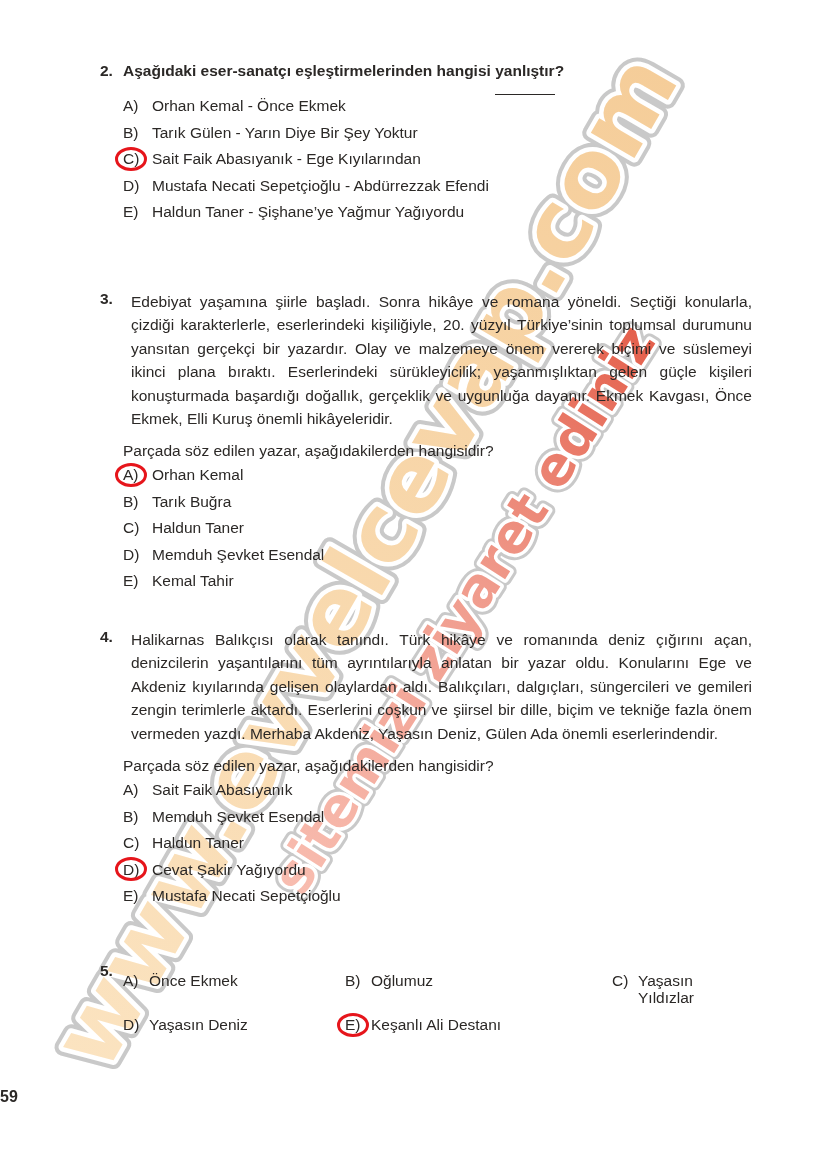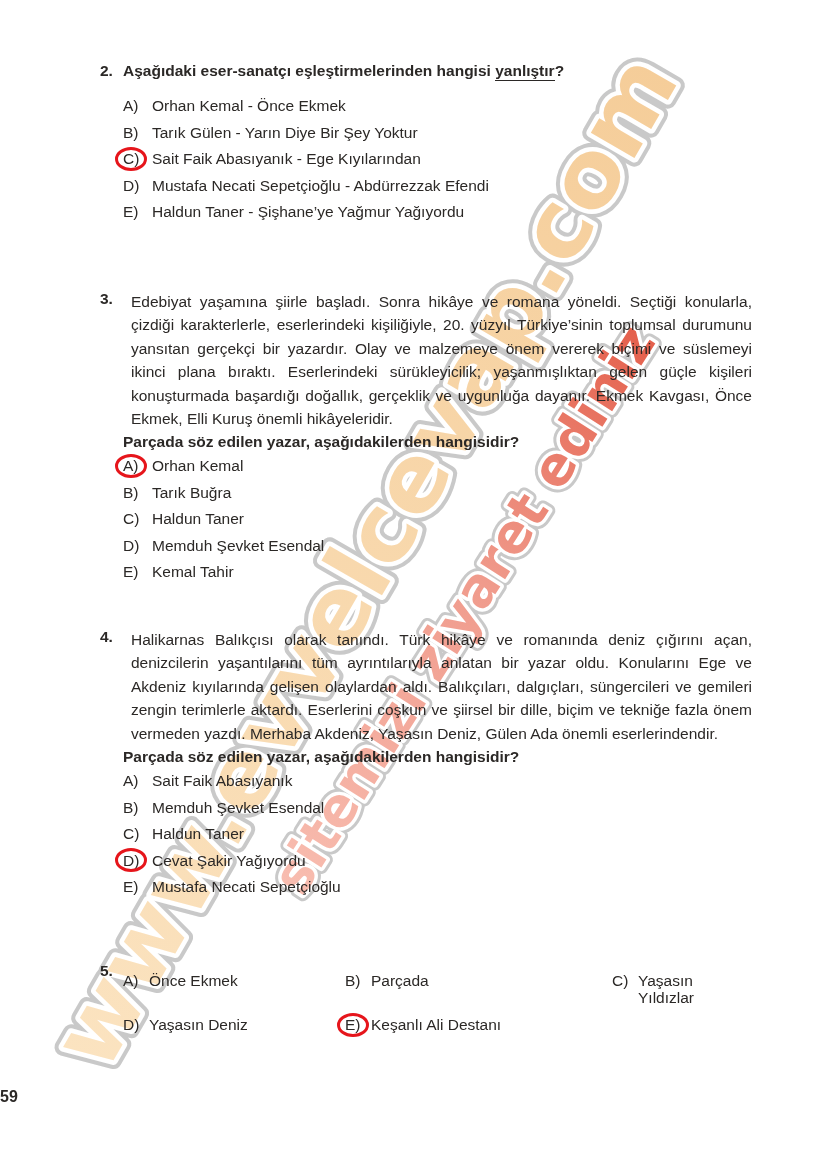--- a/index.html
+++ b/index.html
@@ -18,23 +18,23 @@
   .content { position:absolute; inset:0; z-index:1; }
 
   .question {
     position:absolute; left:100px; width:652px;
     display:flex; gap:9px;
     font-size:15.5px;
   }
   .qnum { font-weight:700; flex:0 0 14px; line-height:17px; }
   .qbody { flex:1; min-width:0; }
   .stem { font-weight:700; line-height:17px; }
-  .u { border-bottom:1.6px solid #2b2826; padding-bottom:1px; }
+  .u { border-bottom:1.6px solid #2b2826; padding-bottom:15px; }
   .para { text-align:justify; line-height:23.4px;margin-left:8px; }
-  .qq { font-weight:700; margin-top:3px; line-height:17px; }
+  .qq { font-weight:400; margin-top:12px; line-height:17px; }
 
   .opts { margin-top:8px; }
   .opts-first { margin-top:19px; }
   .opt { display:flex; align-items:flex-start; margin-bottom:10px; line-height:16.5px; }
   .letter { position:relative; flex:0 0 29px; }
   .opt-text { flex:1; }
 
   .circle-mark { display:none; }
   .circle-mark.on {
     display:block; position:absolute; left:-8px; top:-4.5px;
@@ -183,21 +183,21 @@
   <div class="question" id="q5">
     <div class="qnum">5.</div>
     <div class="qbody">
       <div class="grid-opts">
         <div class="opt">
           <span class="letter"><span>A)</span></span>
           <span class="opt-text">Önce Ekmek</span>
         </div>
         <div class="opt">
           <span class="letter"><span>B)</span></span>
-          <span class="opt-text">Parçada</span>
+          <span class="opt-text">Oğlumuz</span>
         </div>
         <div class="opt">
           <span class="letter"><span>C)</span></span>
           <span class="opt-text">Yaşasın Yıldızlar</span>
         </div>
         <div class="opt">
           <span class="letter"><span>D)</span></span>
           <span class="opt-text">Yaşasın Deniz</span>
         </div>
         <div class="opt">

